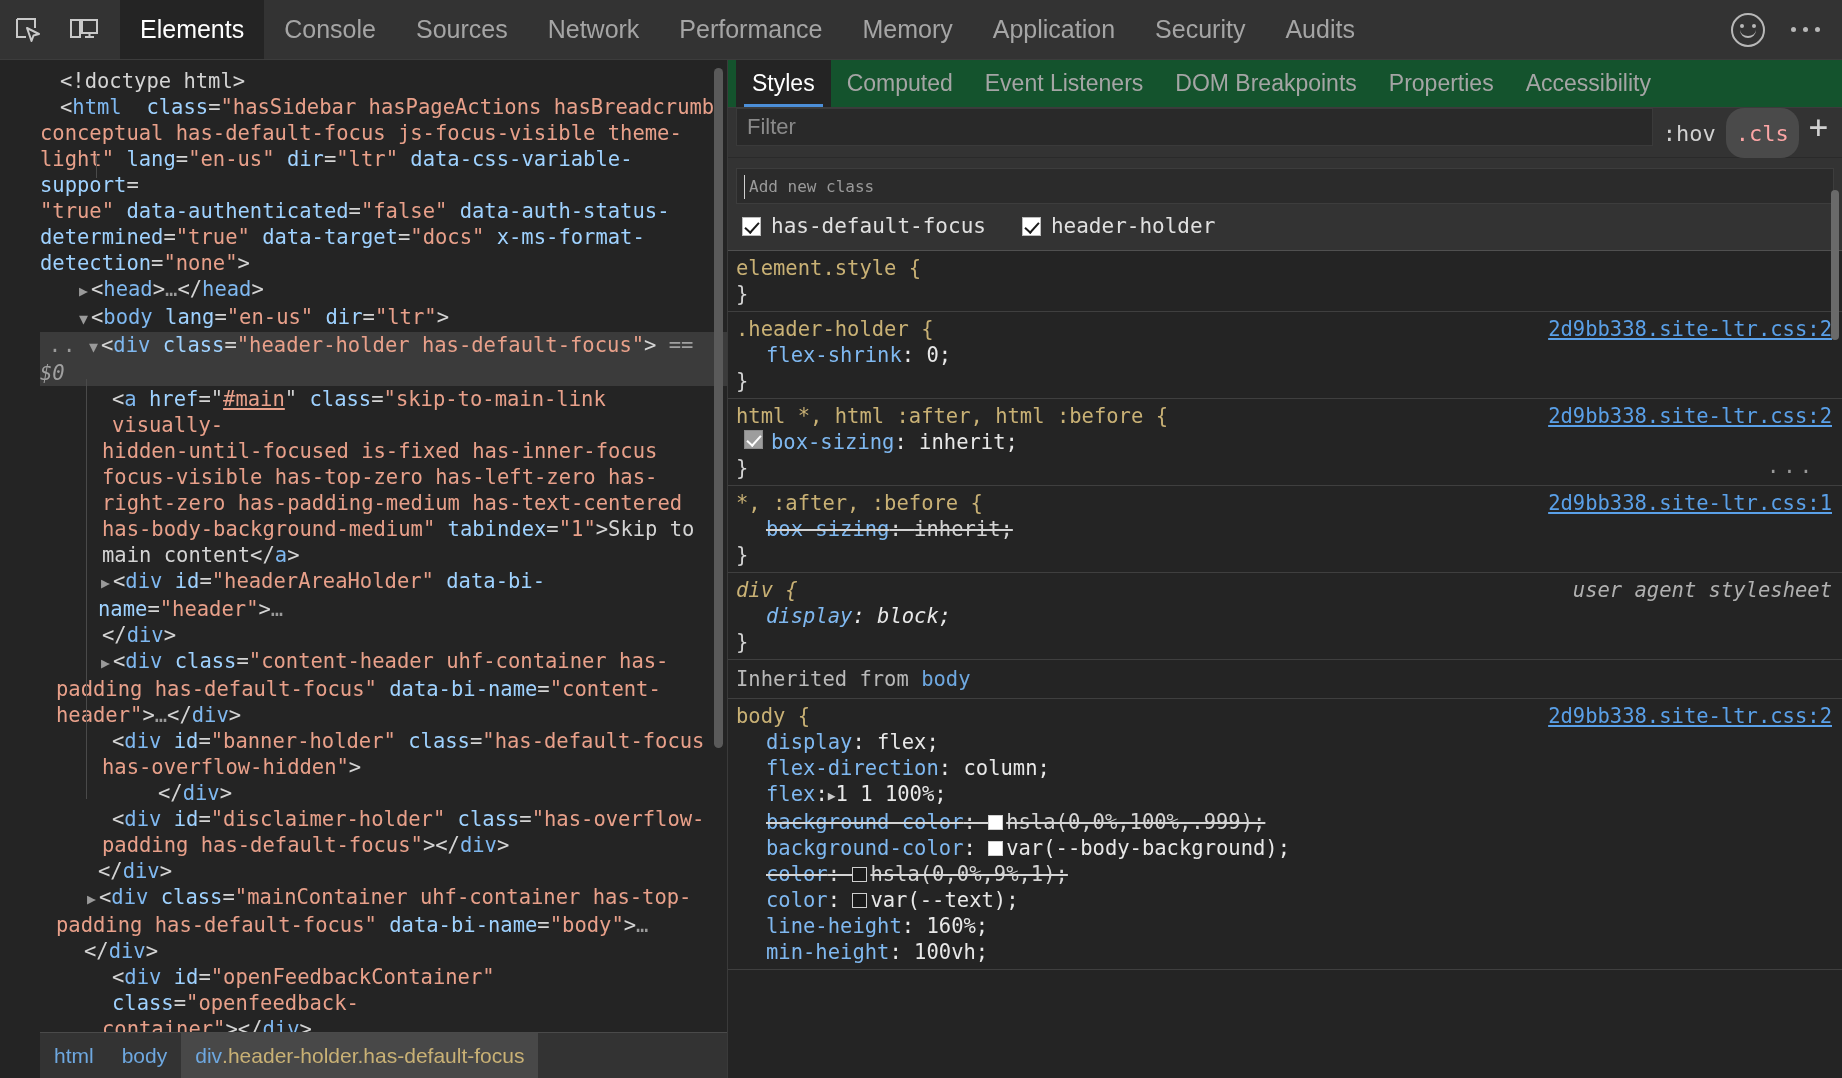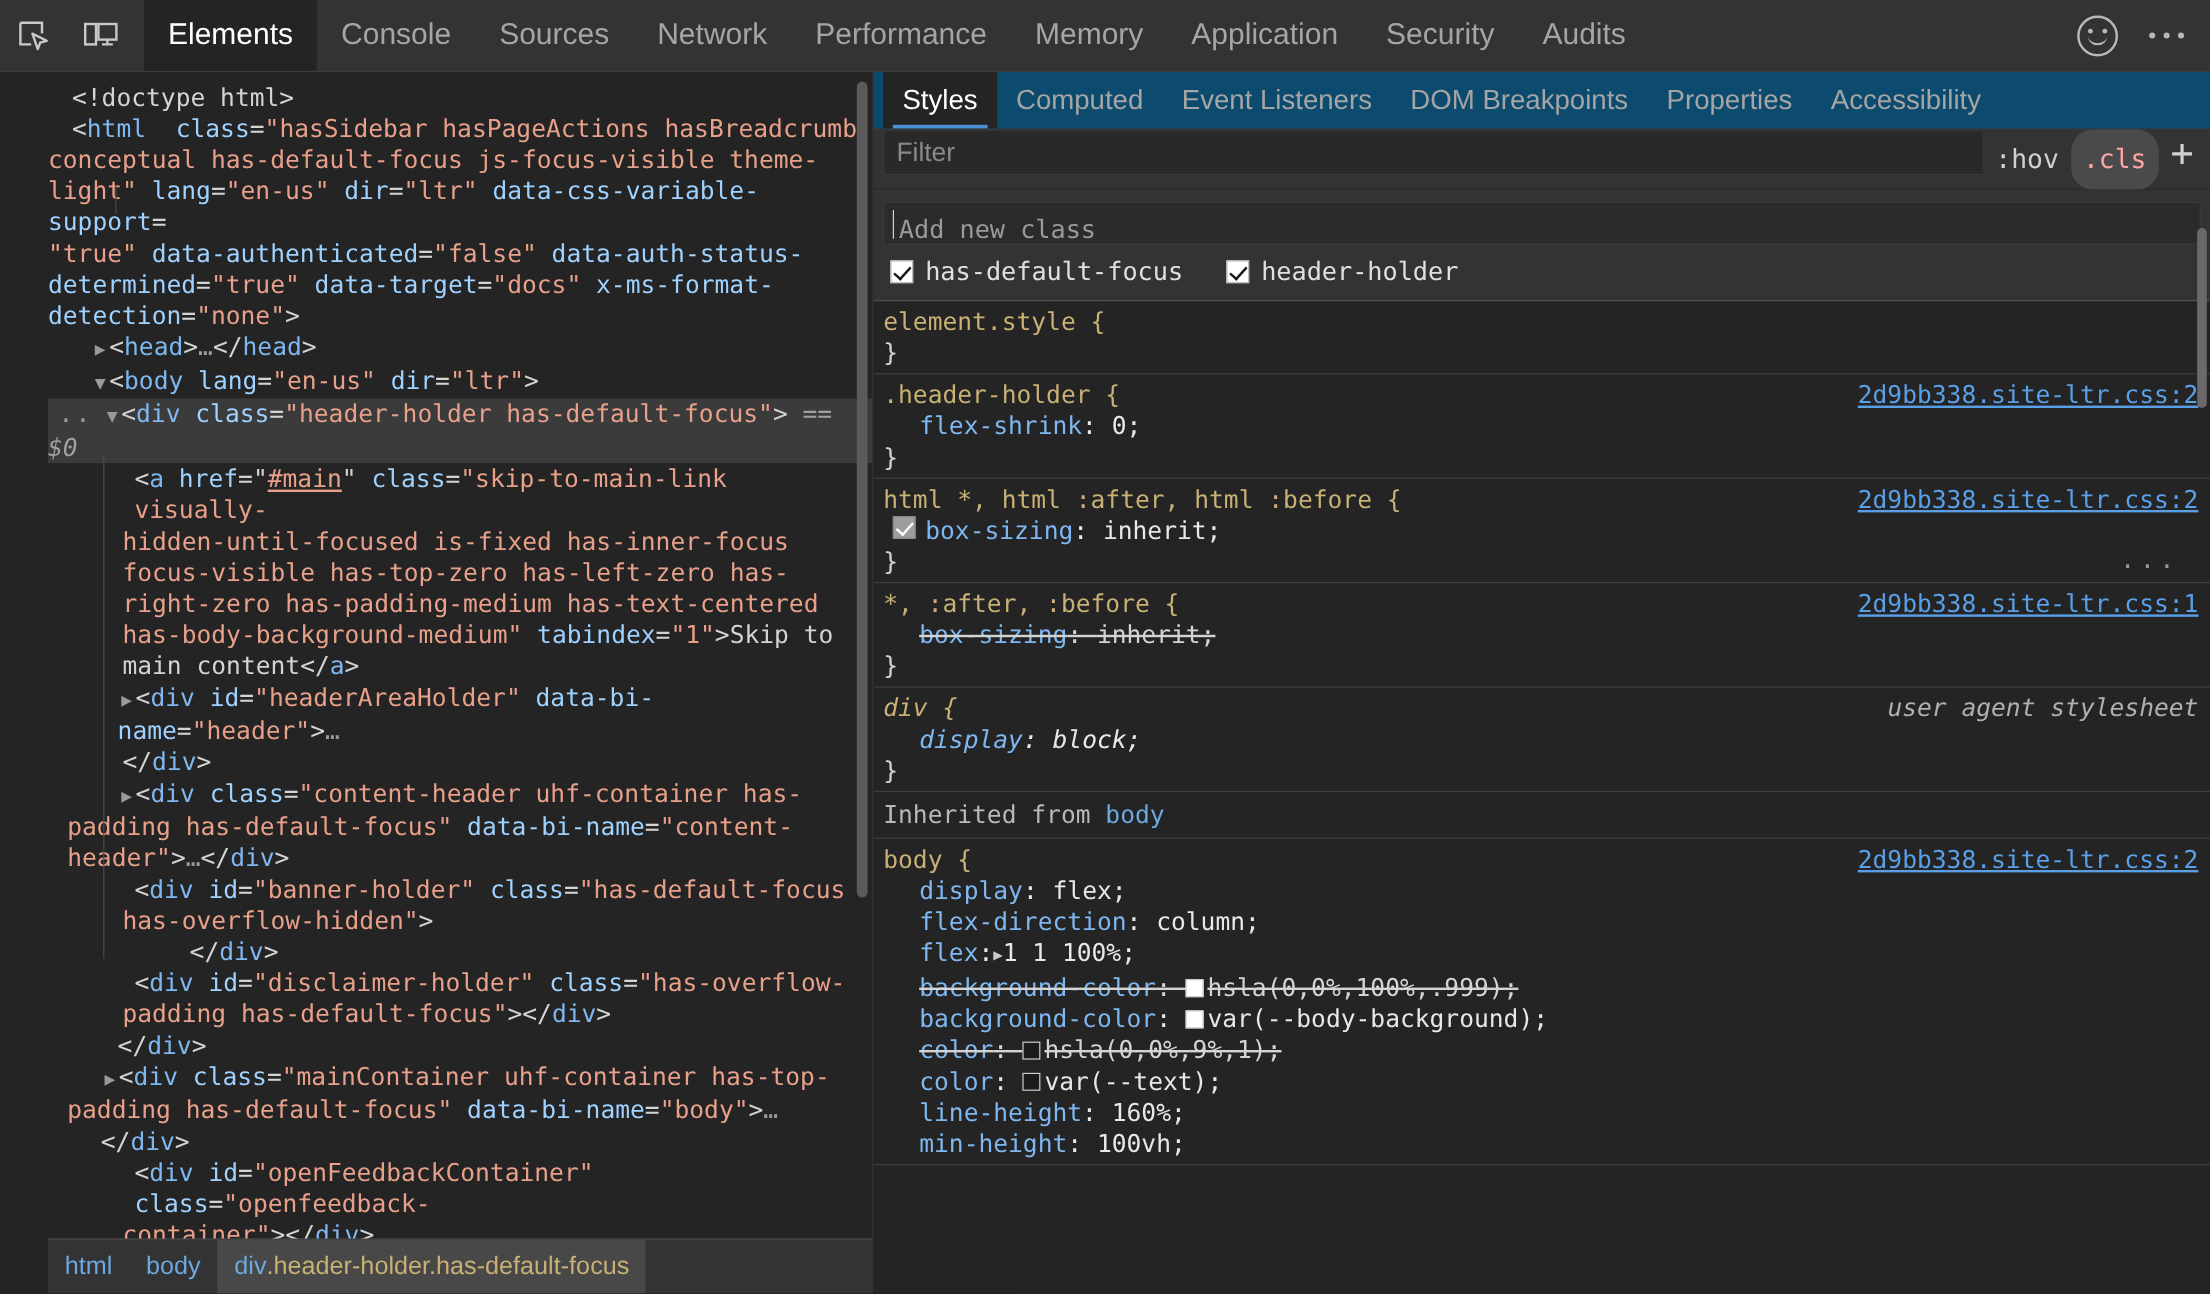--- a/index.html
+++ b/index.html
@@ -107,21 +107,21 @@
   }
   .crumb.active { background: #484848; }
   .crumb .cls { color: #c9b175; }
 
   
   .styles-pane {
     flex: 1 1 auto; min-width: 0; background: #242424;
     display: flex; flex-direction: column; position: relative;
   }
   .stabs {
-    height: 48px; flex: 0 0 48px; background: #0c4a6e;
+    height: 48px; flex: 0 0 48px; background: #14532d;
     display: flex; align-items: stretch; padding-left: 8px;
     border-bottom: 1px solid #3c3c3c;
   }
   .stab {
     display: flex; align-items: center; padding: 0 16px;
     font-family: "Liberation Sans", sans-serif;
     font-size: 23px; color: #a5a5a5; position: relative; white-space: nowrap;
   }
   .stab.active { background: #242424; color: #ffffff; }
   .stab.active::after {
@@ -144,22 +144,22 @@
   }
   .fbtn.on { background: #4a4a4a; color: #fca5a5; border-radius: 18px; }
   .fplus { font-size: 32px; color: #d0d0d0; padding: 0 14px 0 10px; }
 
   .classbox {
     background: #333333; padding: 10px 8px 10px 8px;
     border-bottom: 1px solid #505050;
   }
   .addclass {
     background: #2b2b2b; border: 1px solid #3d3d3d; height: 36px;
-    display: flex; align-items: flex-end; padding: 0 8px;
-    font-size: 21px; color: #9a9a9a; position: relative;
+    display: flex; align-items: center; padding: 0 8px;
+    font-size: 16px; color: #9a9a9a; position: relative;
   }
   .caret { position:absolute; left:7px; top:6px; width:1px; height:24px; background:#d0d0d0; }
   .classlist { display:flex; gap: 36px; padding: 10px 4px 2px 6px; }
   .classitem { display:flex; align-items:center; gap:10px; font-size: 21px; color: #e0e0e0; }
   .cbox {
     width: 19px; height: 19px; background:#ffffff; border:1px solid #bbb;
     position:relative; display:inline-block; flex:0 0 19px;
   }
   .cbox::after {
     content:""; position:absolute; left:5px; top:1px; width:6px; height:12px;

